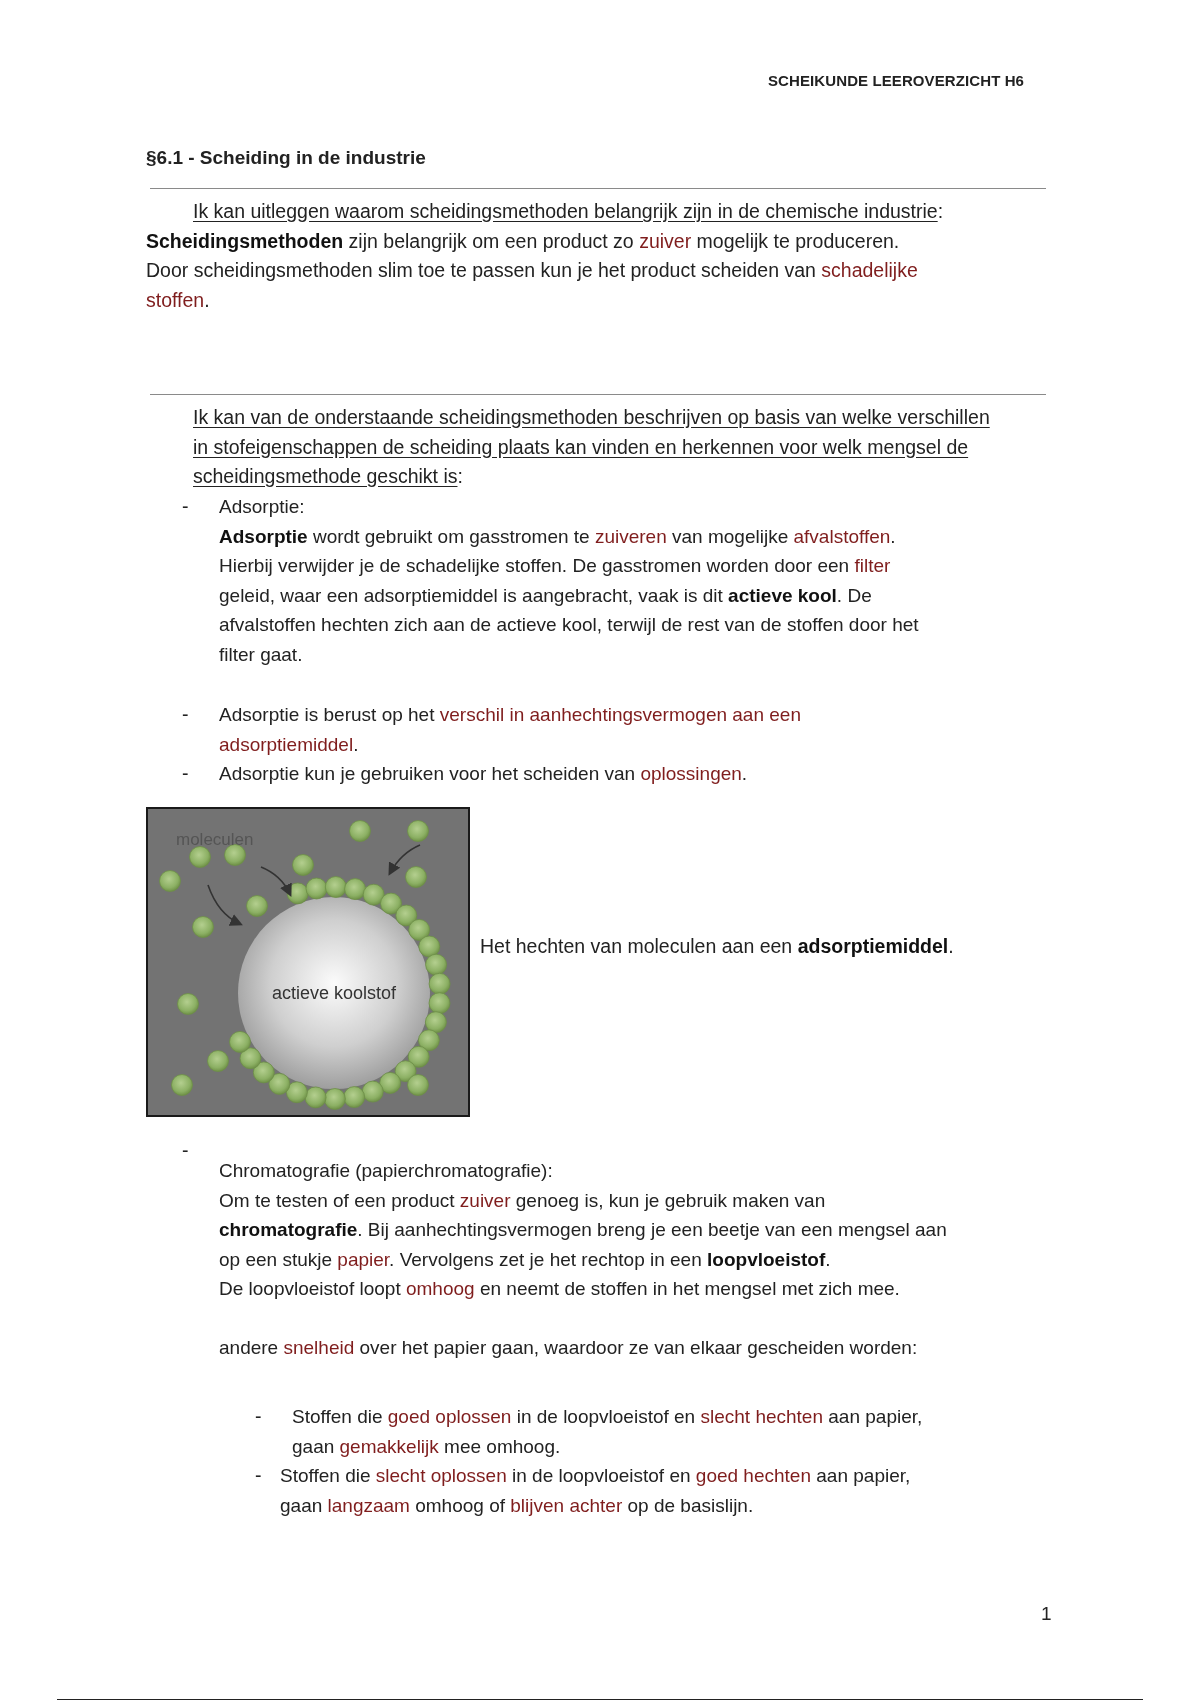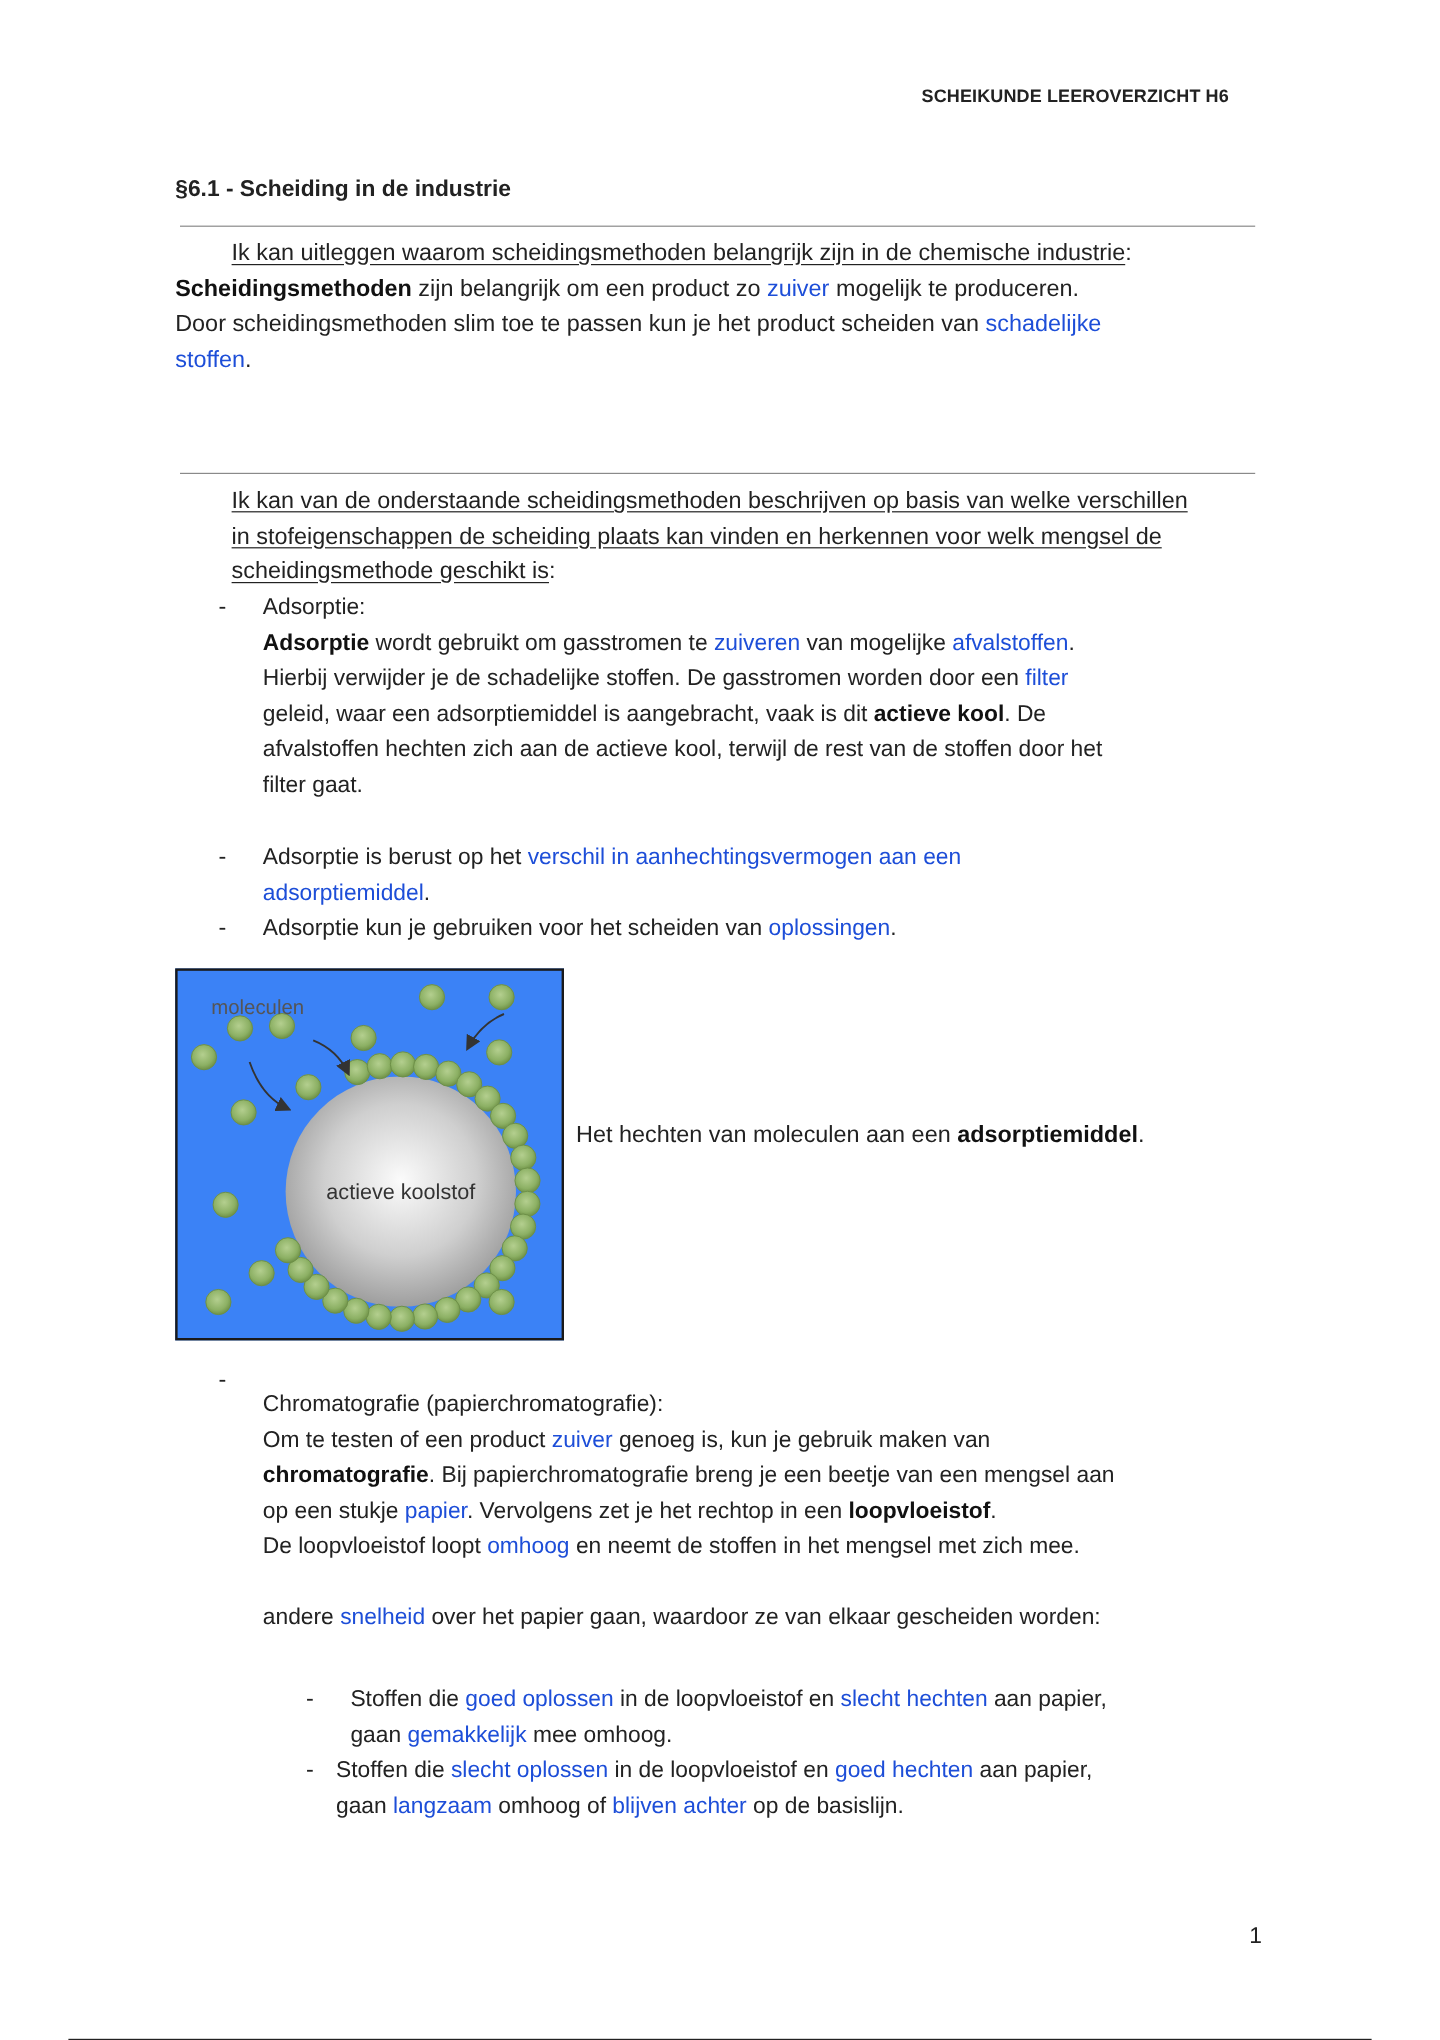--- a/index.html
+++ b/index.html
@@ -13,29 +13,29 @@
     left: 768px; top: 72px; font-weight: bold; font-size: 15px; letter-spacing: 0.1px; color: #222;
   }
   .section-title {
     left: 146px; top: 147px; font-weight: bold; font-size: 19px; color: #222;
   }
   .rule { height: 0; border-top: 1.5px solid #8a8a8a; }
   .rule1 { left: 150px; top: 188px; width: 896px; }
   .rule2 { left: 150px; top: 394px; width: 896px; }
   .text { font-size: 19.5px; line-height: 29.5px; color: #222; }
   .u { text-decoration: underline; text-underline-offset: 3px; margin-left: 47px; }
-  .red { color: #1d4ed8; text-align: right; }
+  .red { color: #7f1d1d; text-align: right; }
   b { font-weight: bold; color: #111; }
   .block1 { left: 146px; top: 197px; width: 930px; }
   .block2 { left: 146px; top: 403px; width: 930px; }
   .bullet { position: absolute; font-size: 19.5px; line-height: 29.5px; color: #222; }
   .item { position: absolute; font-size: 19px; line-height: 29.5px; color: #222; }
   .diagram-box {
     left: 146px; top: 807px; width: 324px; height: 310px;
-    border: 2px solid #1a1a1a; box-sizing: border-box; background: #3b82f6;
+    border: 2px solid #1a1a1a; box-sizing: border-box; background: #737373;
   }
   .caption { left: 480px; top: 932px; font-size: 19.5px; line-height: 29.5px; color: #222; text-align: right; }
   .page-num { left: 1041px; top: 1603px; font-size: 19px; color: #222; }
   .bottom-rule { left: 57px; top: 1699px; width: 1086px; border-top: 2px solid #222; height: 0; }
   svg text { font-family: "Liberation Sans", sans-serif; }
 </style>
 </head>
 <body>
 
 <div class="abs header">SCHEIKUNDE LEEROVERZICHT H6</div>
@@ -143,21 +143,21 @@
     <text x="28" y="36" font-size="17" fill="#555">moleculen</text>
     <text x="186" y="190" font-size="18" fill="#333" text-anchor="middle">actieve koolstof</text>
   </svg>
 </div>
 <div class="abs caption"><span>Het hechten van moleculen aan een </span><b>adsorptiemiddel</b><span>.</span></div>
 
 <span class="bullet" style="left:182px; top:1136px;">-</span>
 <div class="item" style="left:219px; top:1136px; width:870px;margin-top:20px;">
   <div>Chromatografie (papierchromatografie):</div>
   <div><span>Om te testen of een product </span><span class="red">zuiver</span><span> genoeg is, kun je gebruik maken van</span></div>
-  <div><b>chromatografie</b><span>. Bij papierchromatografie breng je een beetje van een mengsel aan</span></div>
+  <div><b>chromatografie</b><span>. Bij aanhechtingsvermogen breng je een beetje van een mengsel aan</span></div>
   <div><span>op een stukje </span><span class="red">papier</span><span>. Vervolgens zet je het rechtop in een </span><b>loopvloeistof</b><span>.</span></div>
   <div><span>De loopvloeistof loopt </span><span class="red">omhoog</span><span> en neemt de stoffen in het mengsel met zich mee.</span></div>
   <div style="height:29.5px"></div>
   <div><span>andere </span><span class="red">snelheid</span><span> over het papier gaan, waardoor ze van elkaar gescheiden worden:</span></div>
 </div>
 
 <span class="bullet" style="left:255px; top:1402px;">-</span>
 <div class="item" style="left:292px; top:1402px; width:800px;">
   <div><span>Stoffen die </span><span class="red">goed oplossen</span><span> in de loopvloeistof en </span><span class="red">slecht hechten</span><span> aan papier,</span></div>
   <div><span>gaan </span><span class="red">gemakkelijk</span><span> mee omhoog.</span></div>

